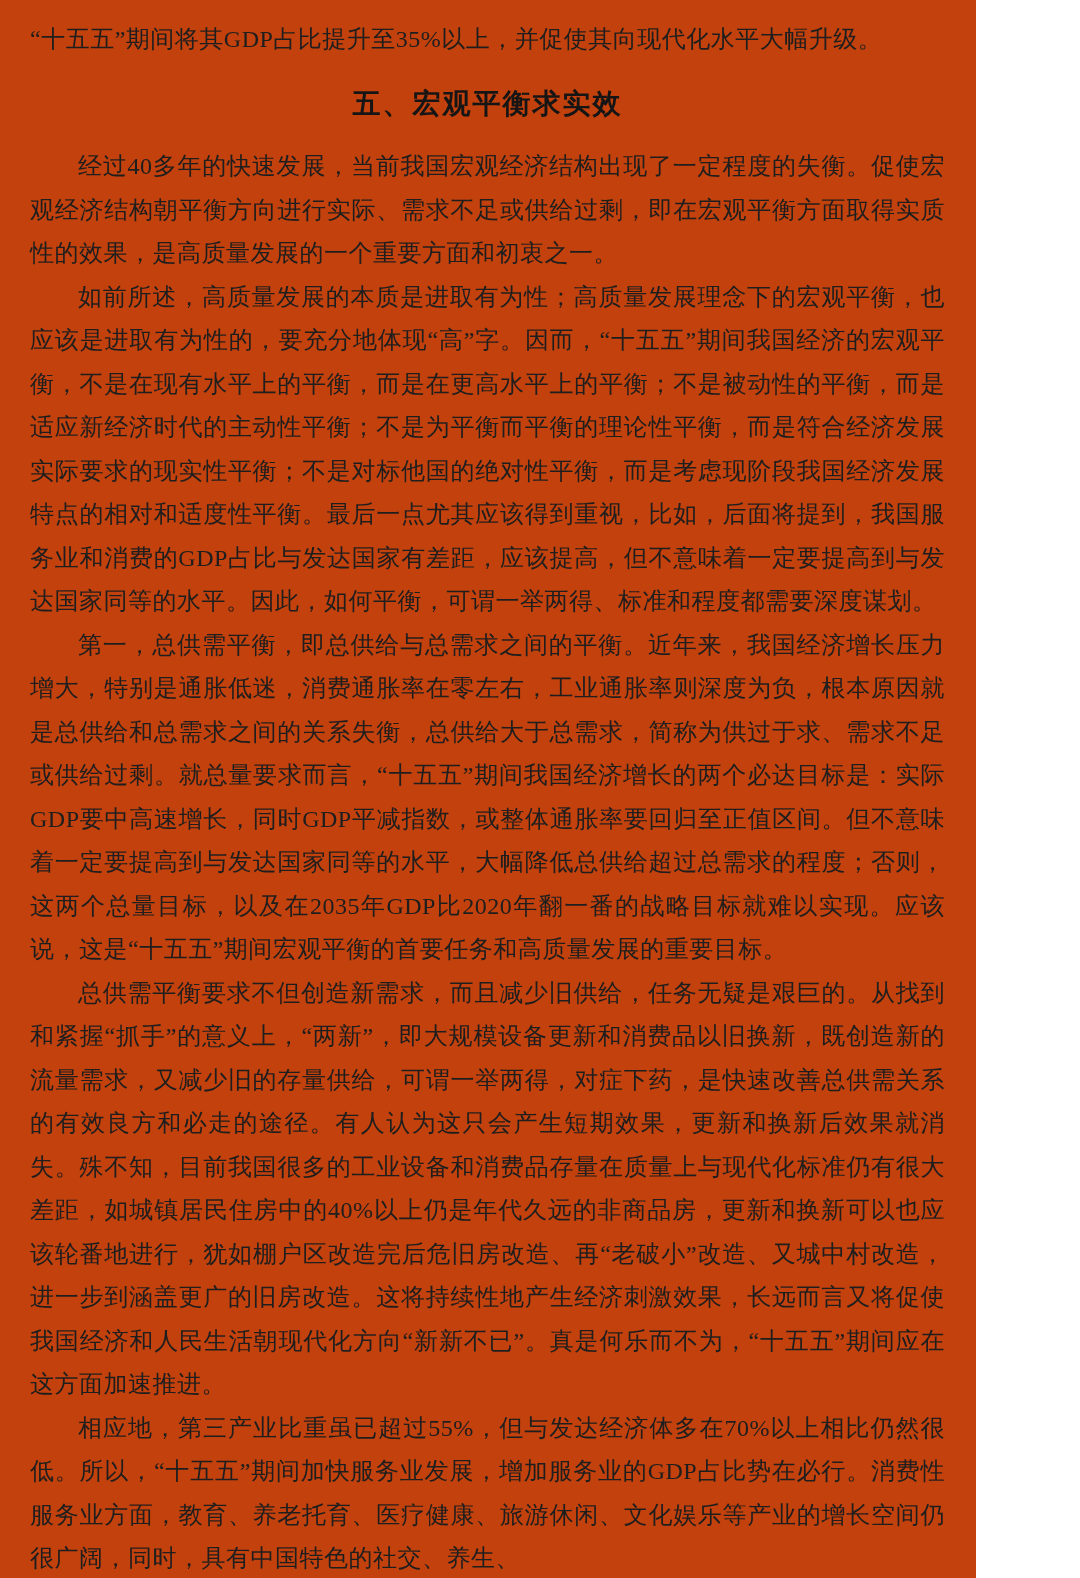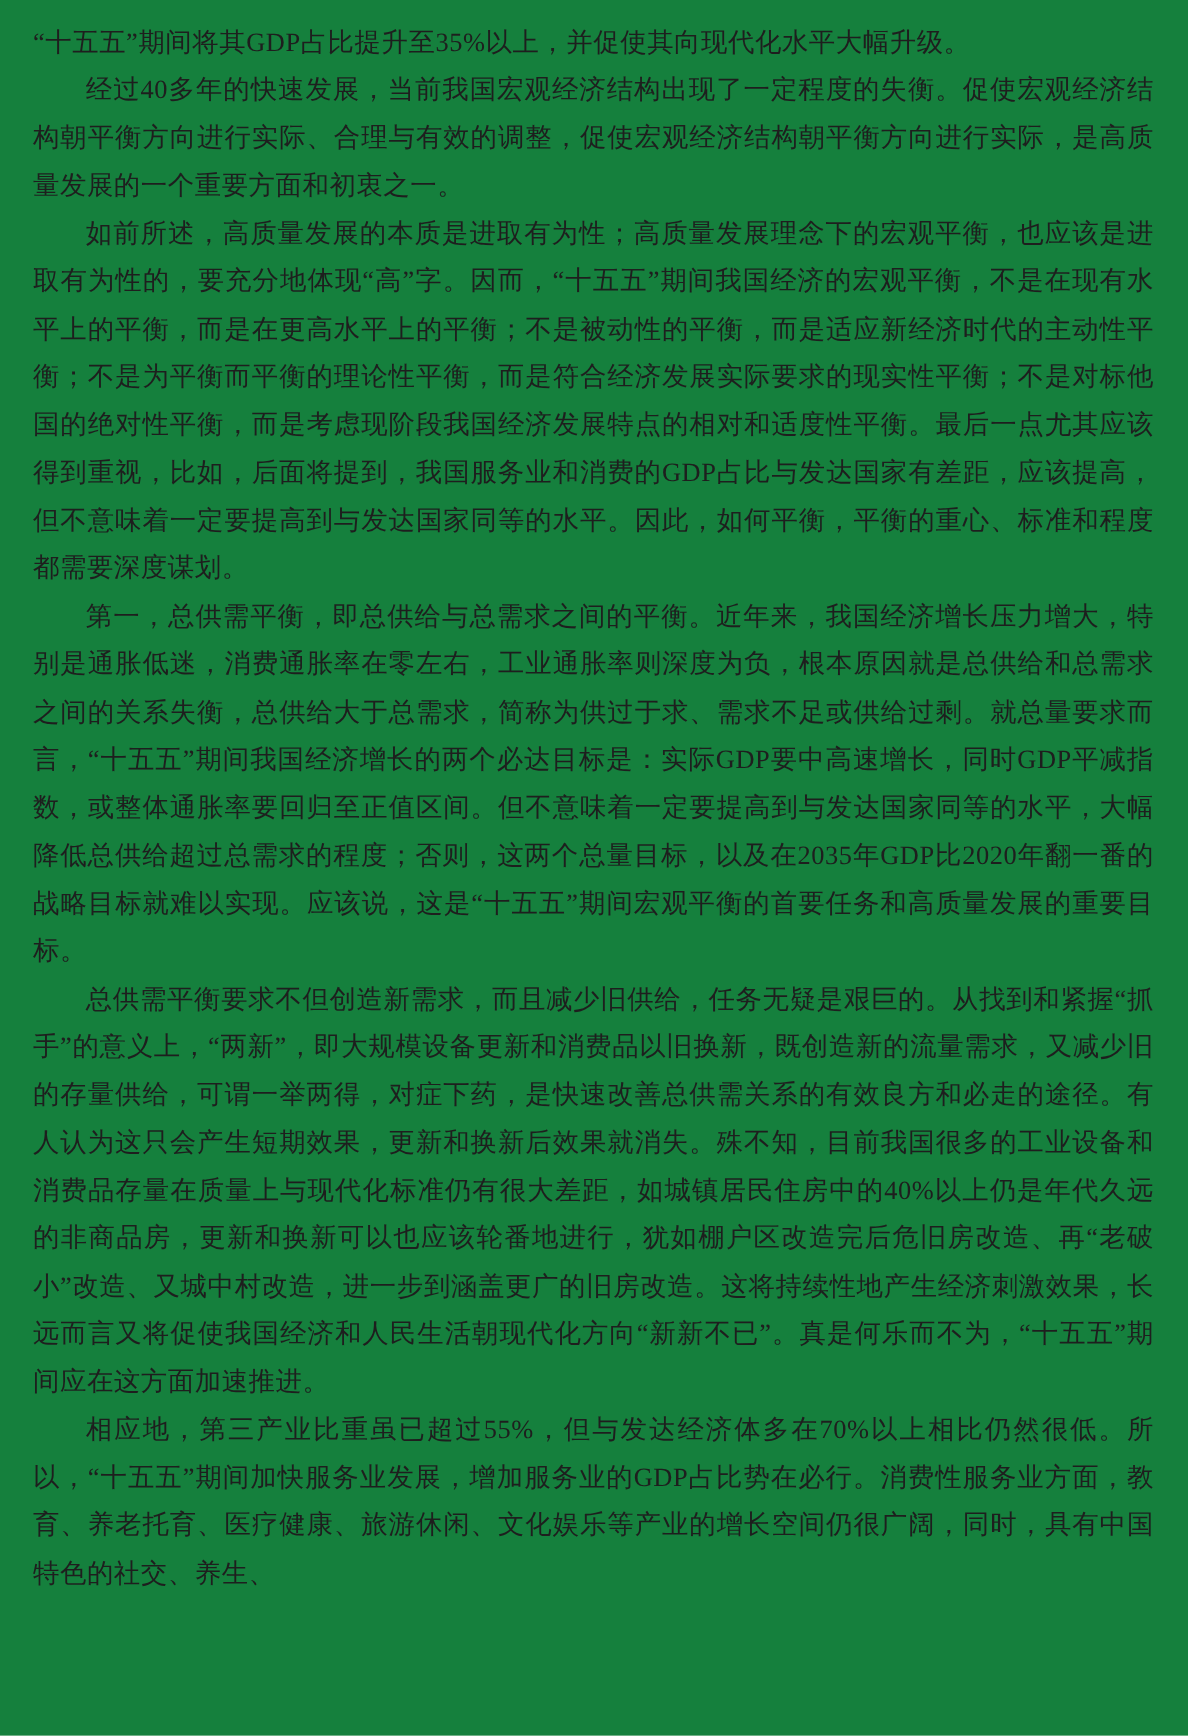--- a/index.html
+++ b/index.html
@@ -2,24 +2,24 @@
 <html><head>
 <meta charset="utf-8">
 <style>
   html, body {
     margin: 0;
     padding: 0;
     background: #ffffff;
   }
   .page {
     position: relative;
-    width: 1080px;
+    width: 976px;
     height: 1578px;
     box-sizing: border-box;
-    background: #15803d;
+    background: #c2410c;
     padding: 17px 31px 0 30px;
     overflow: hidden;
     font-family: "Liberation Serif", "DejaVu Serif", serif;
     color: #1e1e1e;
   }
   .cont-para {
     margin: 0;
     font-size: 24px;
     line-height: 44px;
     text-align: justify;
@@ -45,24 +45,25 @@
     text-justify: inter-ideograph;
     letter-spacing: 0.5px;
   }
 </style>
 </head>
 <body>
 
 <div class="page">
   <p class="cont-para">“十五五”期间将其GDP占比提升至35%以上，并促使其向现代化水平大幅升级。</p>
 
+  <h2 class="section-heading">五、宏观平衡求实效</h2>
 
-  <p class="body-para">经过40多年的快速发展，当前我国宏观经济结构出现了一定程度的失衡。促使宏观经济结构朝平衡方向进行实际、合理与有效的调整，促使宏观经济结构朝平衡方向进行实际，是高质量发展的一个重要方面和初衷之一。</p>
+  <p class="body-para">经过40多年的快速发展，当前我国宏观经济结构出现了一定程度的失衡。促使宏观经济结构朝平衡方向进行实际、需求不足或供给过剩，即在宏观平衡方面取得实质性的效果，是高质量发展的一个重要方面和初衷之一。</p>
 
-  <p class="body-para">如前所述，高质量发展的本质是进取有为性；高质量发展理念下的宏观平衡，也应该是进取有为性的，要充分地体现“高”字。因而，“十五五”期间我国经济的宏观平衡，不是在现有水平上的平衡，而是在更高水平上的平衡；不是被动性的平衡，而是适应新经济时代的主动性平衡；不是为平衡而平衡的理论性平衡，而是符合经济发展实际要求的现实性平衡；不是对标他国的绝对性平衡，而是考虑现阶段我国经济发展特点的相对和适度性平衡。最后一点尤其应该得到重视，比如，后面将提到，我国服务业和消费的GDP占比与发达国家有差距，应该提高，但不意味着一定要提高到与发达国家同等的水平。因此，如何平衡，平衡的重心、标准和程度都需要深度谋划。</p>
+  <p class="body-para">如前所述，高质量发展的本质是进取有为性；高质量发展理念下的宏观平衡，也应该是进取有为性的，要充分地体现“高”字。因而，“十五五”期间我国经济的宏观平衡，不是在现有水平上的平衡，而是在更高水平上的平衡；不是被动性的平衡，而是适应新经济时代的主动性平衡；不是为平衡而平衡的理论性平衡，而是符合经济发展实际要求的现实性平衡；不是对标他国的绝对性平衡，而是考虑现阶段我国经济发展特点的相对和适度性平衡。最后一点尤其应该得到重视，比如，后面将提到，我国服务业和消费的GDP占比与发达国家有差距，应该提高，但不意味着一定要提高到与发达国家同等的水平。因此，如何平衡，可谓一举两得、标准和程度都需要深度谋划。</p>
 
   <p class="body-para">第一，总供需平衡，即总供给与总需求之间的平衡。近年来，我国经济增长压力增大，特别是通胀低迷，消费通胀率在零左右，工业通胀率则深度为负，根本原因就是总供给和总需求之间的关系失衡，总供给大于总需求，简称为供过于求、需求不足或供给过剩。就总量要求而言，“十五五”期间我国经济增长的两个必达目标是：实际GDP要中高速增长，同时GDP平减指数，或整体通胀率要回归至正值区间。但不意味着一定要提高到与发达国家同等的水平，大幅降低总供给超过总需求的程度；否则，这两个总量目标，以及在2035年GDP比2020年翻一番的战略目标就难以实现。应该说，这是“十五五”期间宏观平衡的首要任务和高质量发展的重要目标。</p>
 
   <p class="body-para">总供需平衡要求不但创造新需求，而且减少旧供给，任务无疑是艰巨的。从找到和紧握“抓手”的意义上，“两新”，即大规模设备更新和消费品以旧换新，既创造新的流量需求，又减少旧的存量供给，可谓一举两得，对症下药，是快速改善总供需关系的有效良方和必走的途径。有人认为这只会产生短期效果，更新和换新后效果就消失。殊不知，目前我国很多的工业设备和消费品存量在质量上与现代化标准仍有很大差距，如城镇居民住房中的40%以上仍是年代久远的非商品房，更新和换新可以也应该轮番地进行，犹如棚户区改造完后危旧房改造、再“老破小”改造、又城中村改造，进一步到涵盖更广的旧房改造。这将持续性地产生经济刺激效果，长远而言又将促使我国经济和人民生活朝现代化方向“新新不已”。真是何乐而不为，“十五五”期间应在这方面加速推进。</p>
 
 
   <p class="body-para">相应地，第三产业比重虽已超过55%，但与发达经济体多在70%以上相比仍然很低。所以，“十五五”期间加快服务业发展，增加服务业的GDP占比势在必行。消费性服务业方面，教育、养老托育、医疗健康、旅游休闲、文化娱乐等产业的增长空间仍很广阔，同时，具有中国特色的社交、养生、</p>
 </div>
 
 </body></html>

